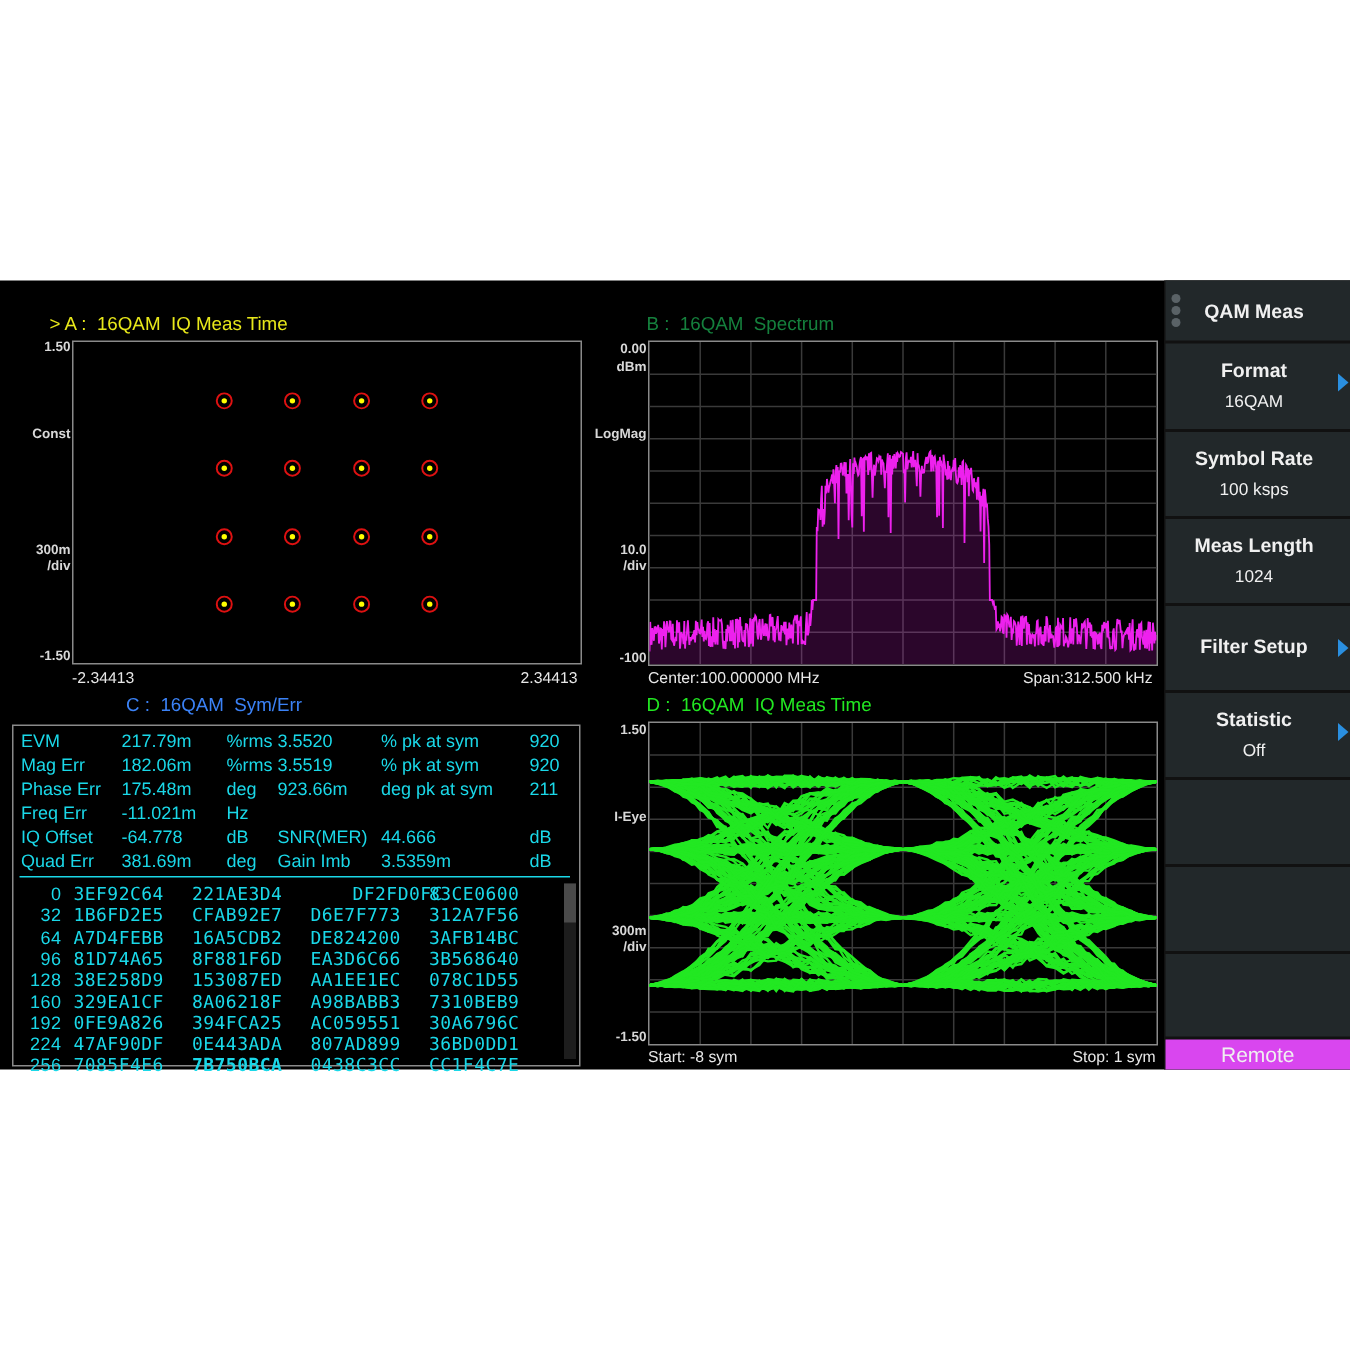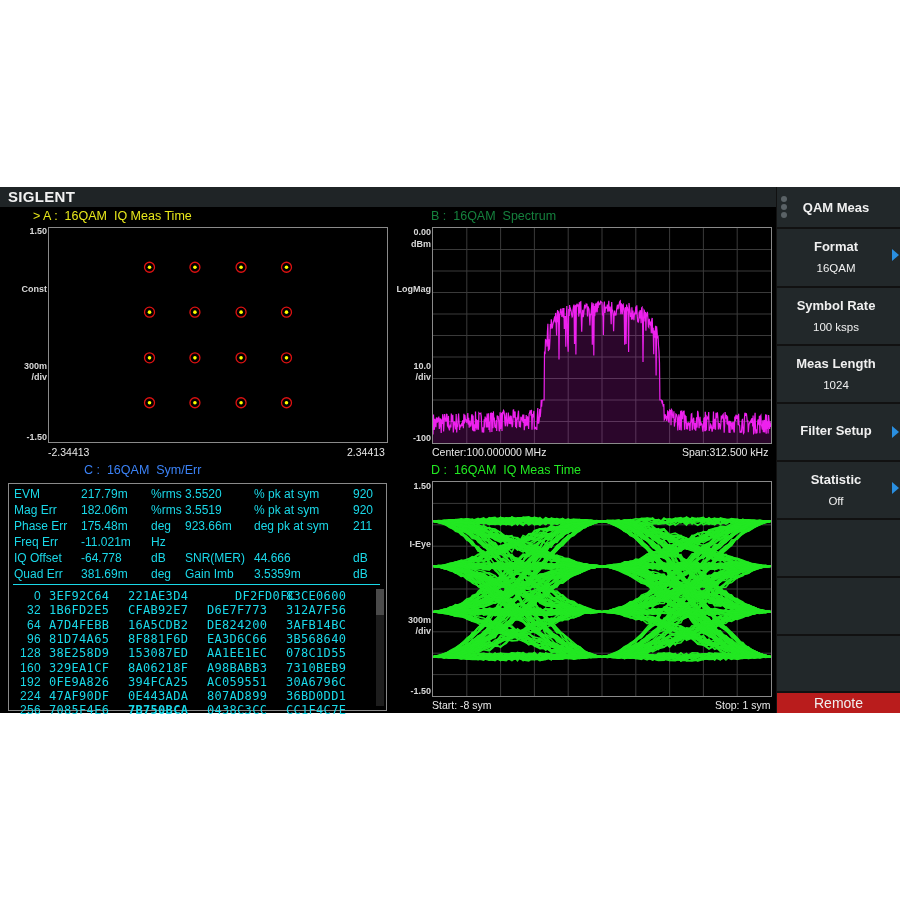--- a/index.html
+++ b/index.html
@@ -18,30 +18,27 @@
   #sym-sep { position:absolute; left:4px; right:6px; top:100px; height:1px; background:#1ad8e8; }
   .hrow { position:absolute; left:0; height:13px; font-family:"DejaVu Sans Mono", monospace; font-size:12px; color:#1ad8e8; white-space:pre; letter-spacing:0.3px; }
   .hrow span { position:absolute; top:0; }
   #scrollbar { position:absolute; left:367px; top:105px; width:8px; height:117px; background:#1d1d1d; }
   #scrollthumb { position:absolute; left:0; top:0; width:8px; height:26px; background:#4a4a4a; }
   #softpanel { position:absolute; left:776px; top:0; width:124px; height:526px; background:#111; }
   .sk { position:absolute; left:1px; width:123px; background:#22282a; box-sizing:border-box; }
   .sk-label { position:absolute; left:0; width:118px; text-align:center; color:#f0f0f0; font-weight:bold; font-size:13px; }
   .sk-value { position:absolute; left:0; width:118px; text-align:center; color:#f0f0f0; font-size:11.5px; }
   .sk-arrow { position:absolute; right:1px; width:0; height:0; border-top:6px solid transparent; border-bottom:6px solid transparent; border-left:7px solid #2a8fe0; }
-  #remote { position:absolute; left:1px; top:506px; width:123px; height:20px; background:#b91c1c; color:#f0f0f0; text-align:center; font-size:14px; line-height:20px; }
+  #remote { position:absolute; left:1px; top:506px; width:123px; height:20px; background:#d946ef; color:#f0f0f0; text-align:center; font-size:14px; line-height:20px; }
   .dot { position:absolute; width:6px; height:6px; border-radius:50%; background:#5a6266; }
 </style>
 </head>
 <body>
 
 <div id="screen">
-  <div id="topbar">
-    <div id="logo">SIGLENT</div>
-  </div>
 
   <div>
     <div class="ptitle" style="left:33px;top:22px;color:#e8e81a;">&gt; A :  16QAM  IQ Meas Time</div>
     <div class="axlbl" style="left:0;top:39px;width:47px;">1.50</div>
     <div class="axlbl" style="left:0;top:97px;width:47px;">Const</div>
     <div class="axlbl" style="left:0;top:174px;width:47px;">300m</div>
     <div class="axlbl" style="left:0;top:185px;width:47px;">/div</div>
     <div class="axlbl" style="left:0;top:245px;width:47px;">-1.50</div>
     <div class="frame" style="left:48px;top:40px;width:340px;height:216px;">
       <svg id="const-svg" width="338" height="214">

